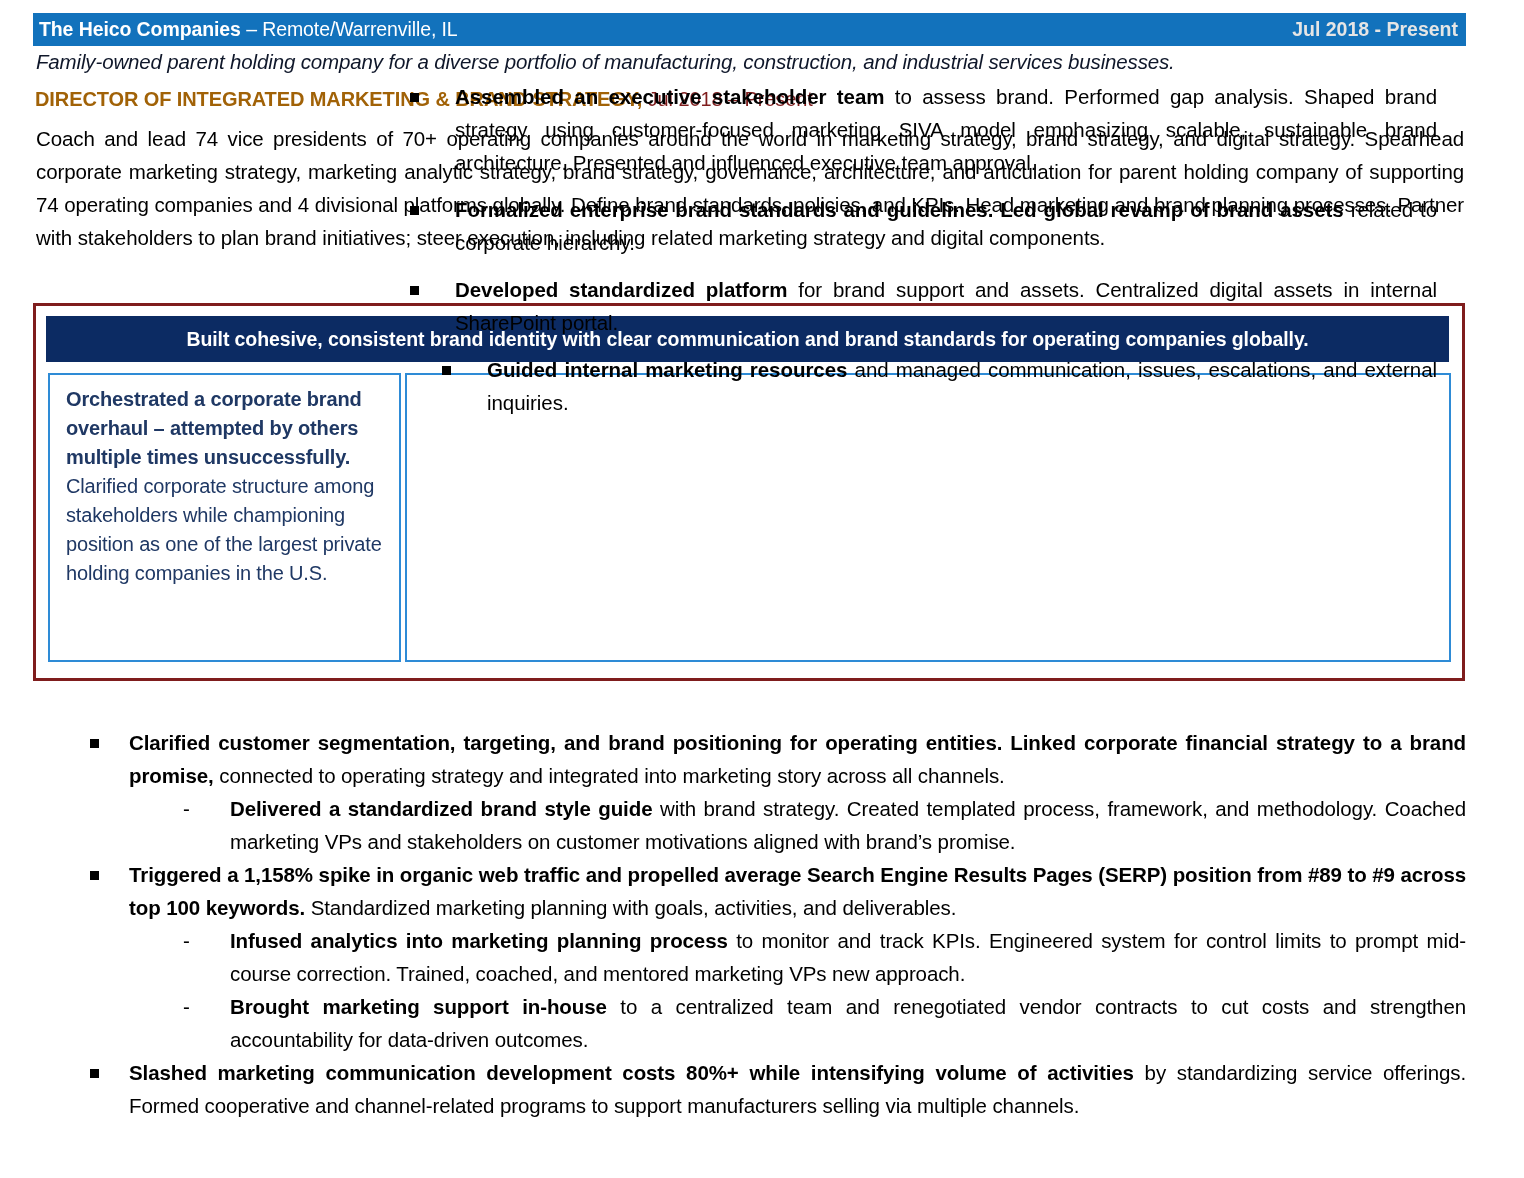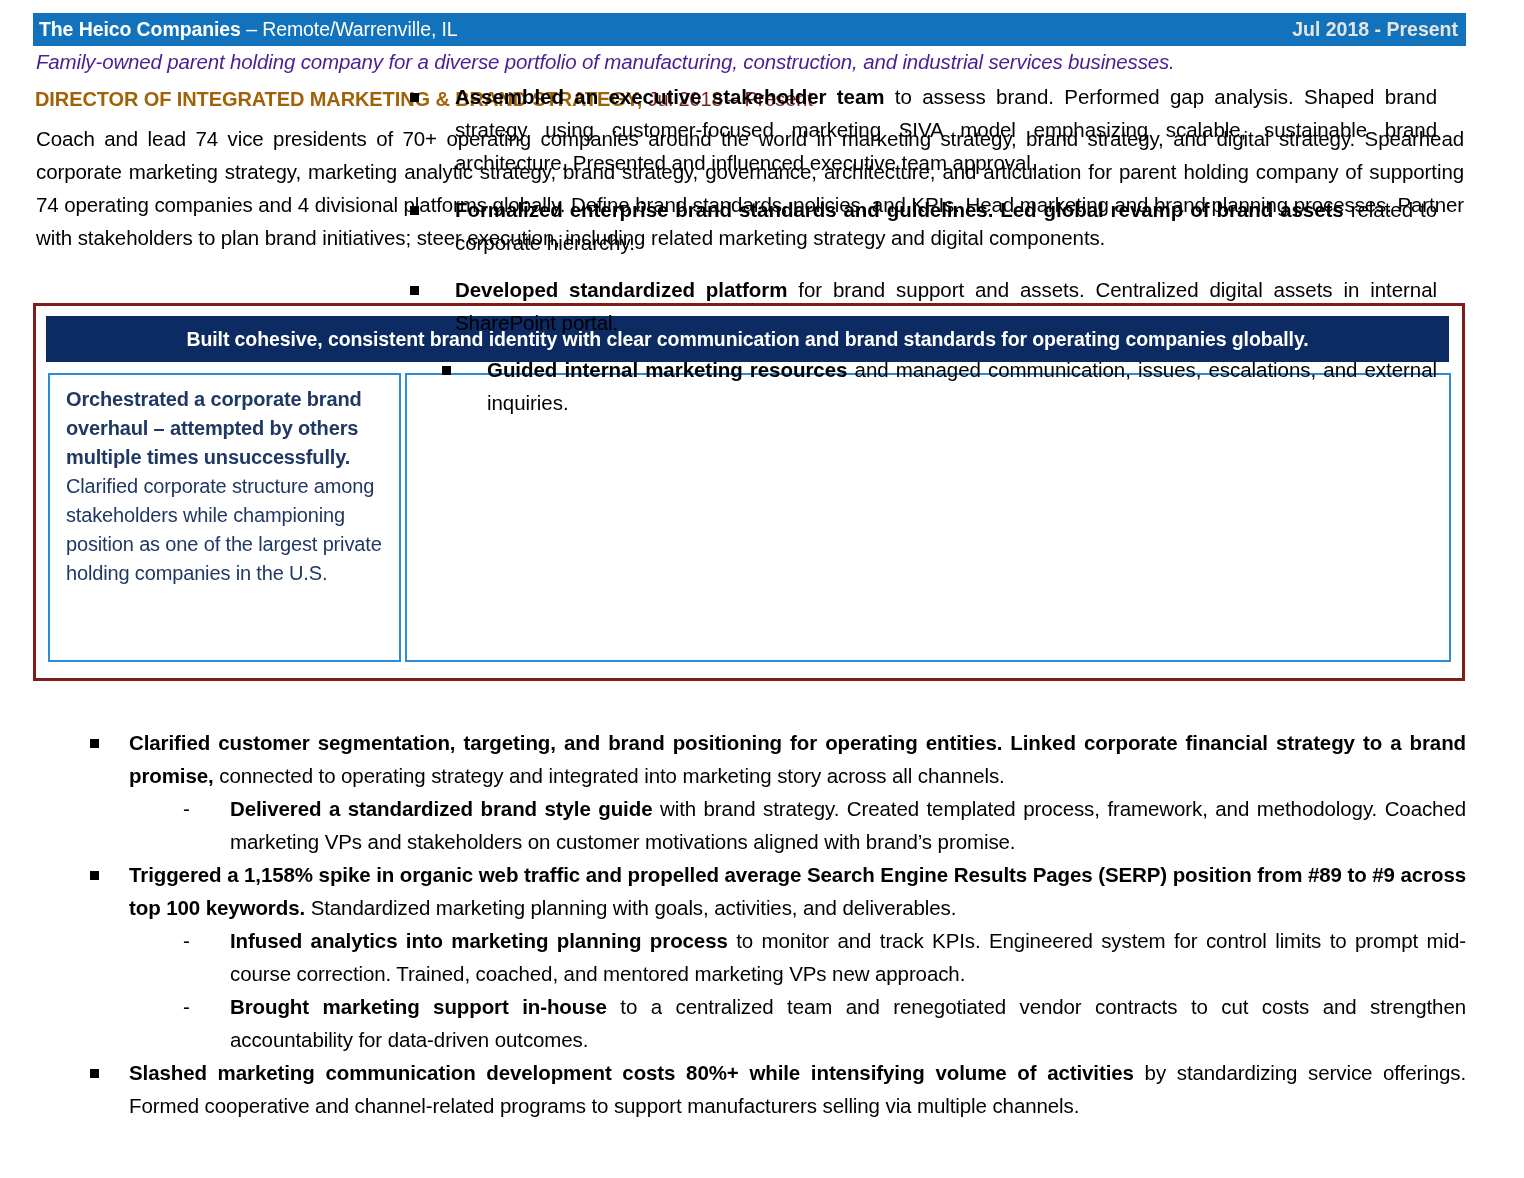--- a/index.html
+++ b/index.html
@@ -55,21 +55,21 @@
   }
 
   
   .tagline {
     position: absolute;
     left: 36px;
     top: 50px;
     width: 1430px;
     font-style: italic;
     font-size: 20.5px;
-    color: #4c1d95;
+    color: #0f172a;
     letter-spacing: -0.15px;
   }
 
   
   .role-line {
     position: absolute;
     left: 35px;
     top: 88px;
     font-size: 20px;
     letter-spacing: -0.1px;

